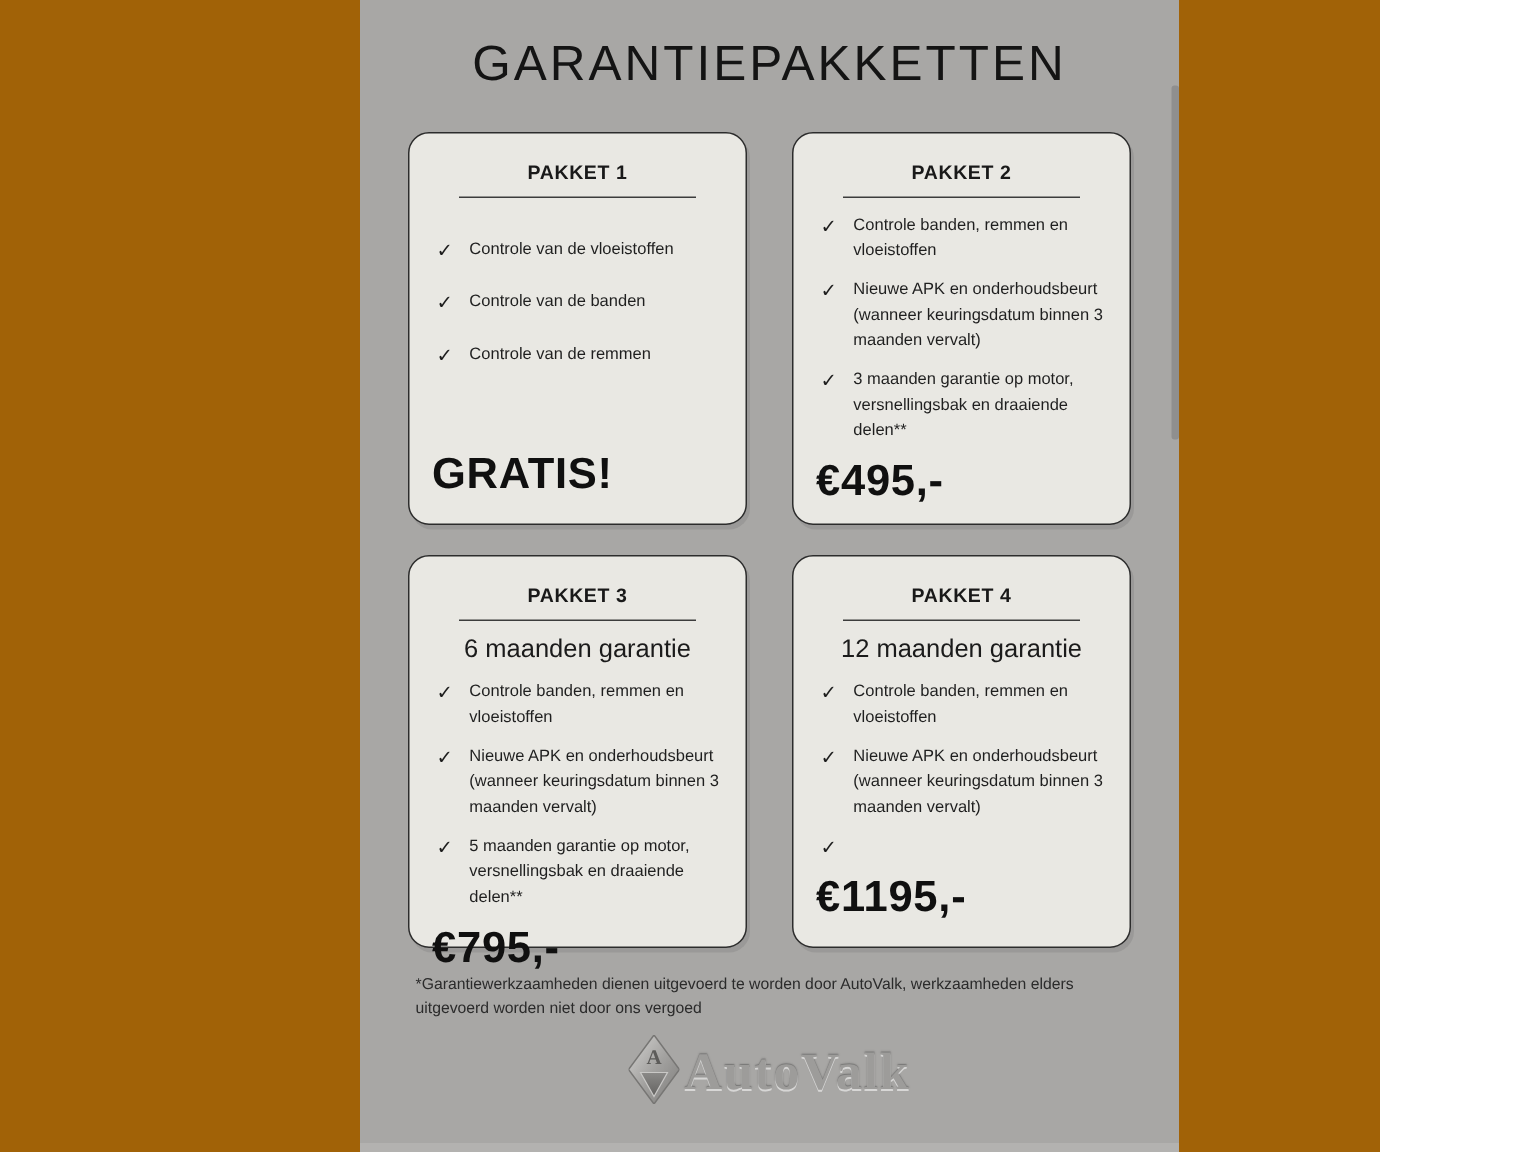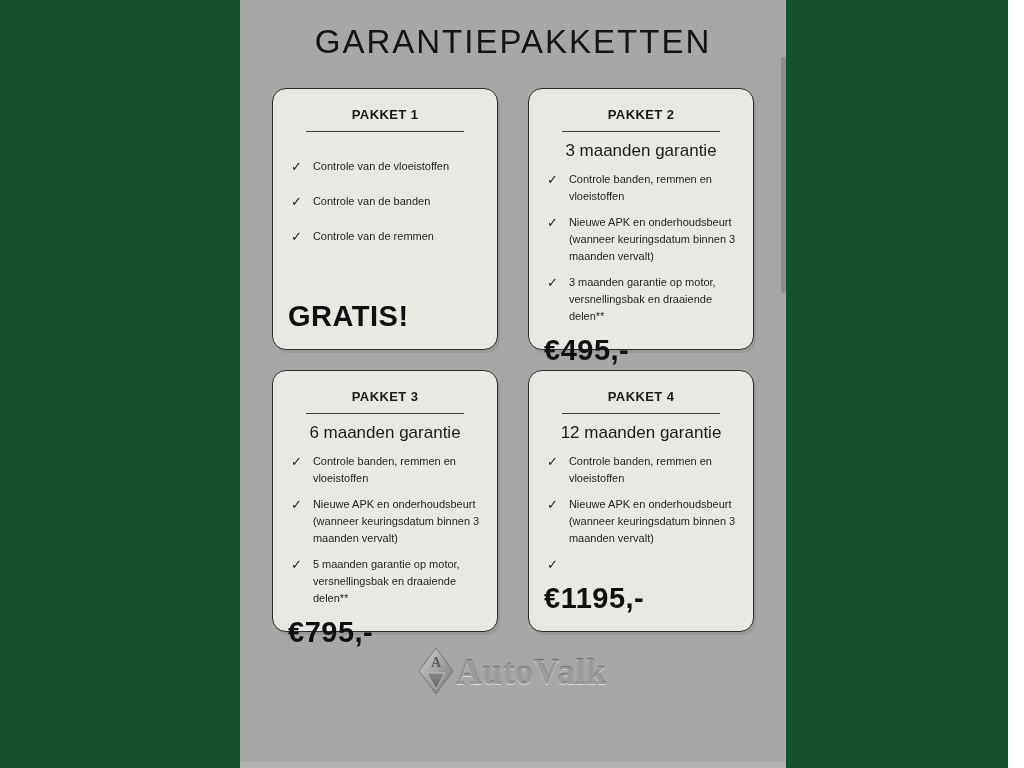--- a/index.html
+++ b/index.html
@@ -3,22 +3,22 @@
 <meta charset="utf-8">
 <style>
   html, body { margin: 0; padding: 0; }
   body {
     width: 1024px; height: 768px;
     font-family: "Liberation Sans", "DejaVu Sans", sans-serif;
     background: #ffffff;
   }
   .page {
     position: relative;
-    width: 1008px; height: 768px;
-    background: #14532d;
+    width: 920px; height: 768px;
+    background: #a16207;
     overflow: hidden;
   }
   .flyer {
     position: absolute;
     left: 240px; top: 0;
     width: 546px; height: 768px;
     background: #a8a7a5;
     box-sizing: border-box;
   }
   .title {
@@ -161,21 +161,20 @@
             <span class="check">✓</span>
             <span class="feature-text">Controle van de remmen</span>
           </li>
         </ul>
         <div class="price">GRATIS!</div>
       </section>
 
       <section class="card">
         <h2 class="card-title">PAKKET 2</h2>
         <div class="divider"></div>
-        <div class="subtitle">3 maanden garantie</div>
         <ul class="features">
           <li class="feature">
             <span class="check">✓</span>
             <span class="feature-text">Controle banden, remmen en vloeistoffen</span>
           </li>
           <li class="feature">
             <span class="check">✓</span>
             <span class="feature-text">Nieuwe APK en onderhoudsbeurt (wanneer keuringsdatum binnen 3 maanden vervalt)</span>
           </li>
           <li class="feature">
@@ -223,20 +222,21 @@
           <li class="feature">
             <span class="check">✓</span>
           </li>
         </ul>
         <div class="price">€1195,-</div>
       </section>
 
     </div>
 
     <div class="footnotes">
+      <p class="footnote">*Garantiewerkzaamheden dienen uitgevoerd te worden door AutoValk, werkzaamheden elders uitgevoerd worden niet door ons vergoed</p>
     </div>
 
     <div class="logo">
       <span>
         <svg width="34" height="46" viewBox="0 0 34 46" aria-hidden="true">
           <defs>
             <linearGradient id="dg" x1="0" y1="0" x2="1" y2="1">
               <stop offset="0" stop-color="#d6d5d3"></stop>
               <stop offset="0.5" stop-color="#a3a2a0"></stop>
               <stop offset="1" stop-color="#7c7b79"></stop>

